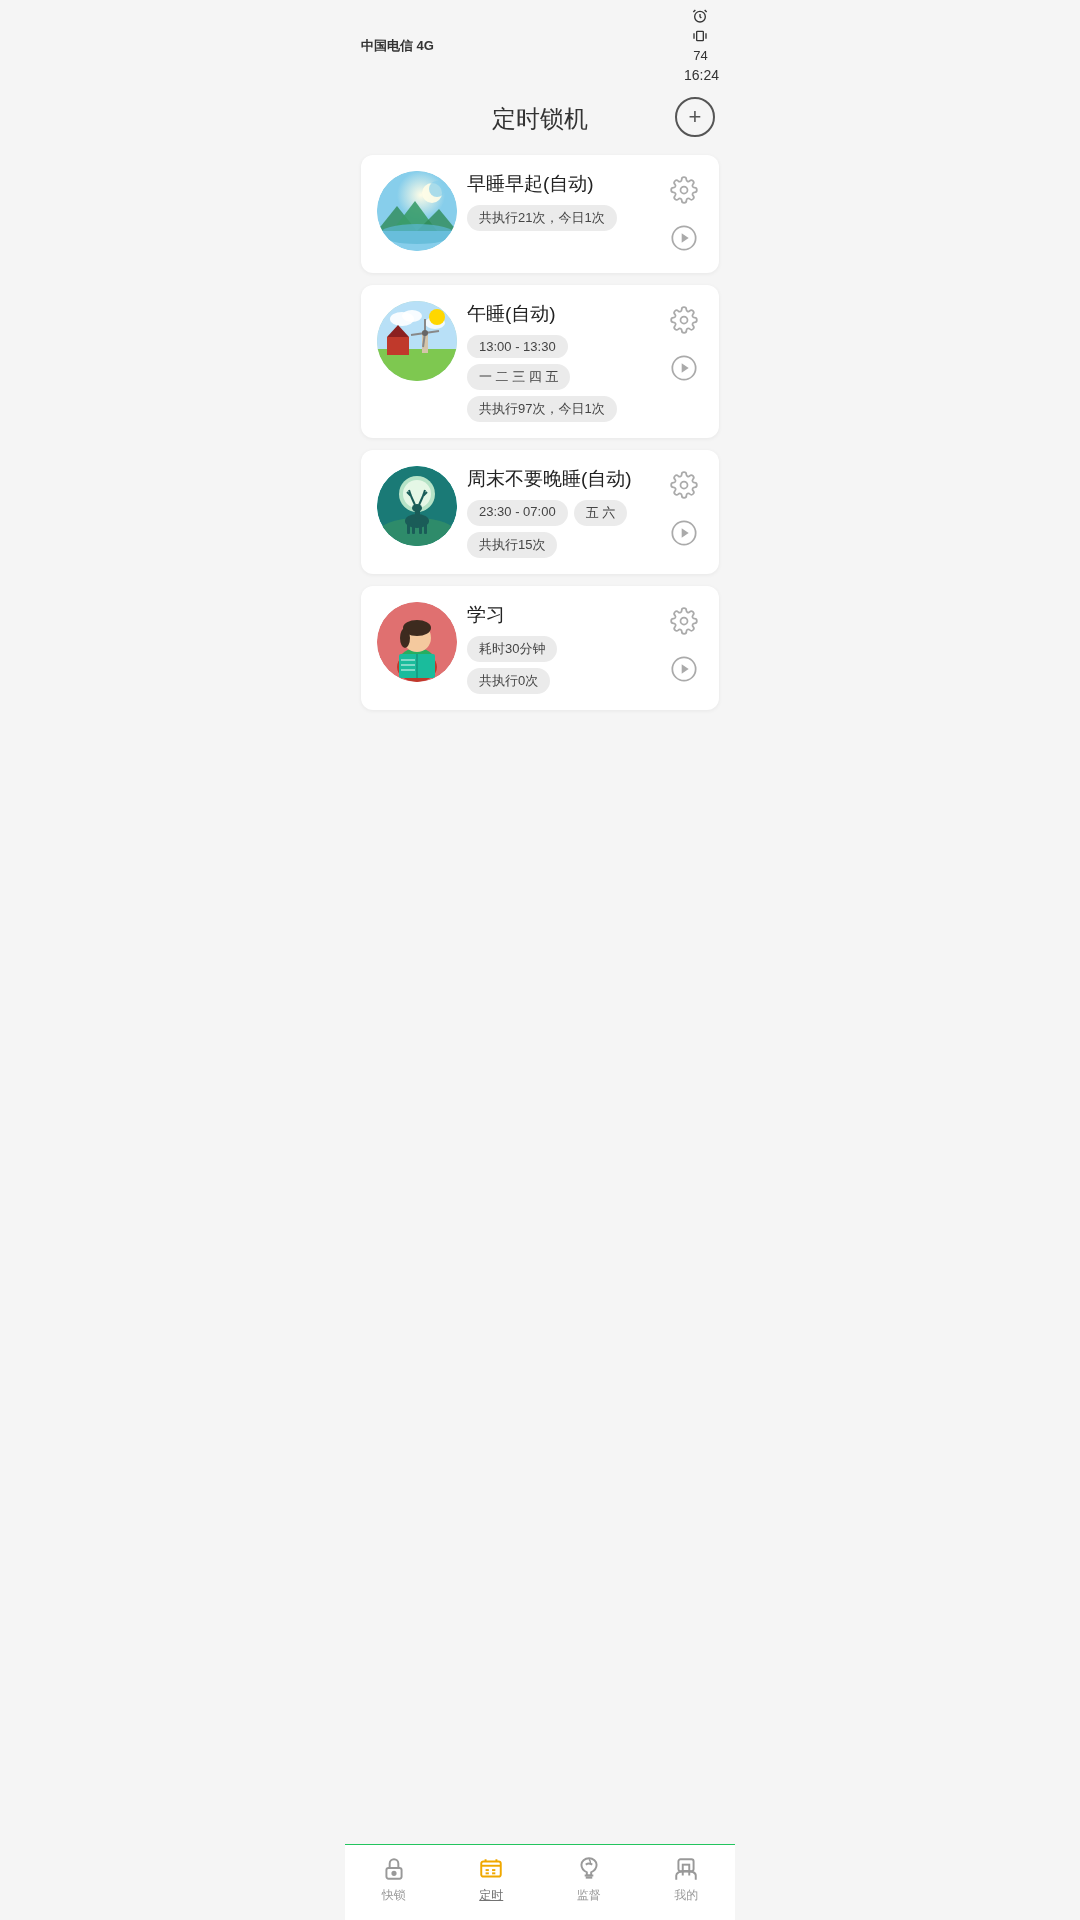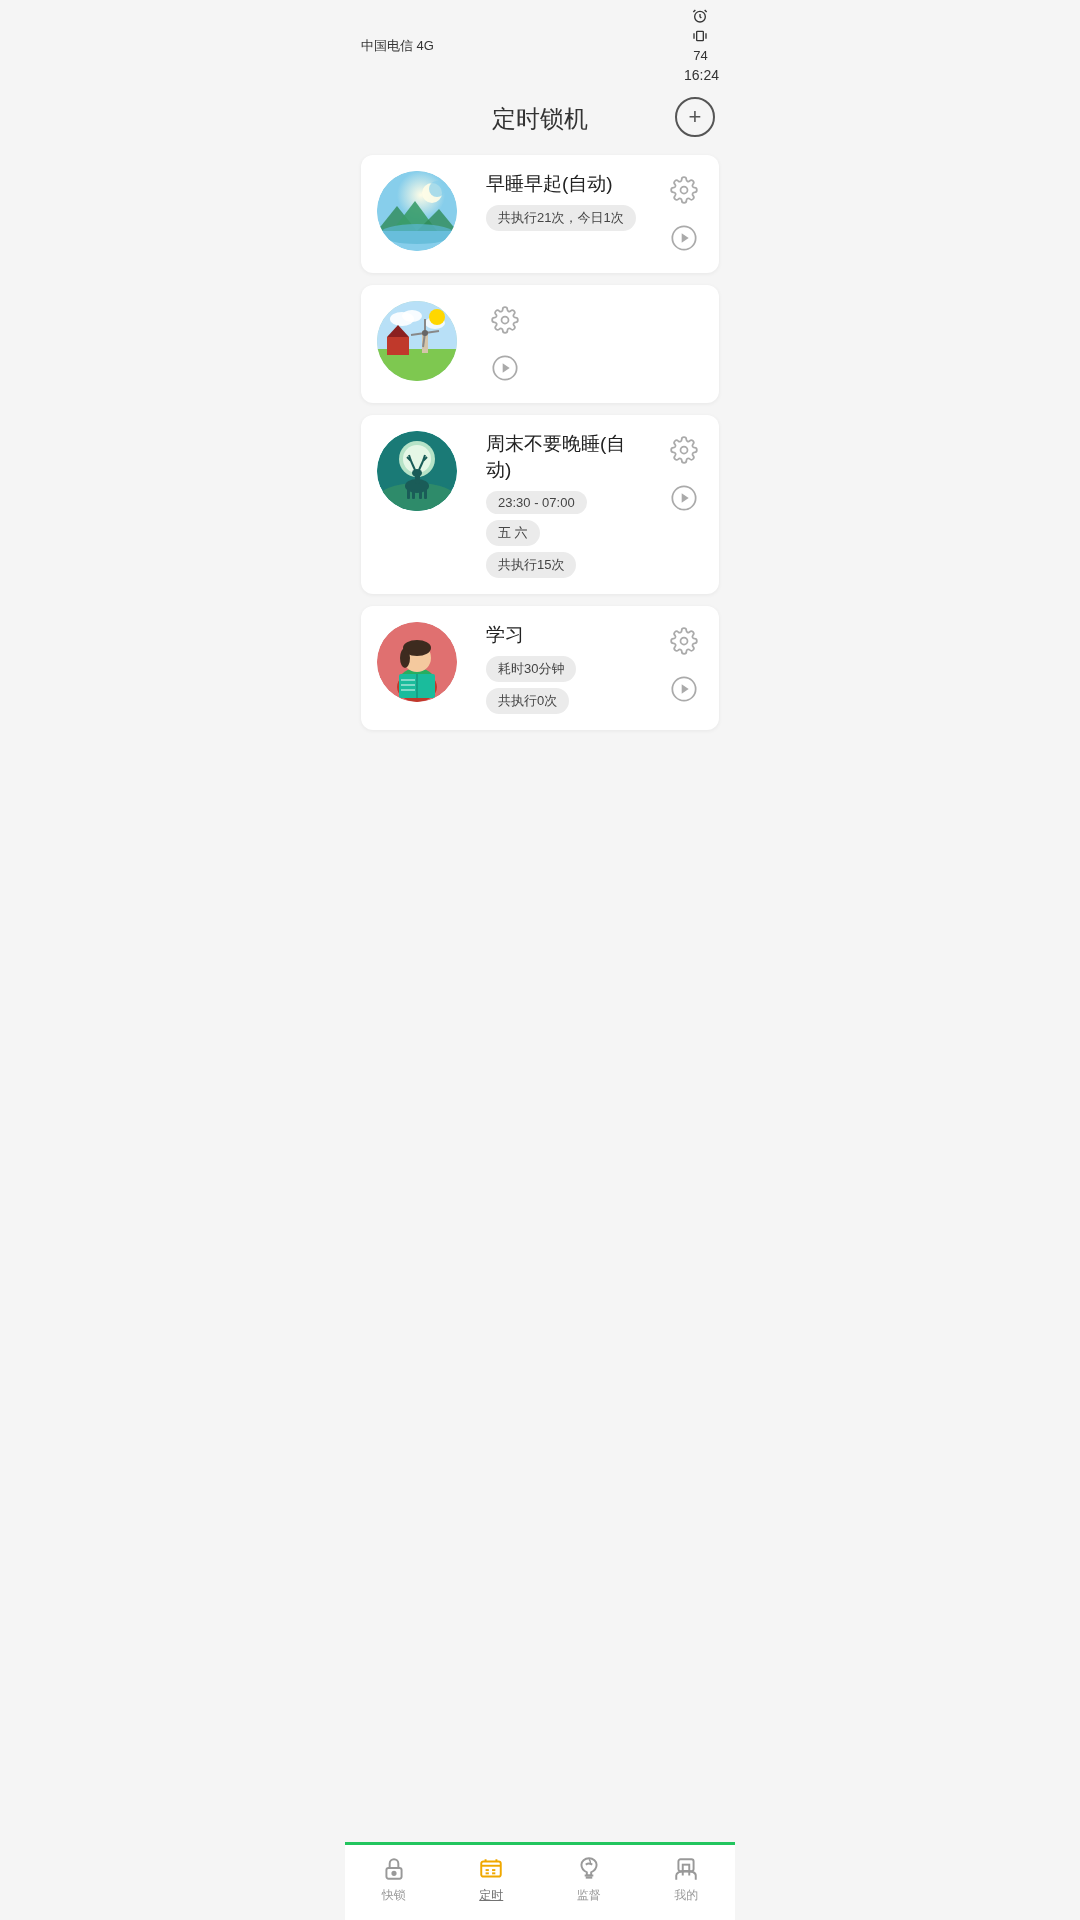--- a/index.html
+++ b/index.html
@@ -18,21 +18,21 @@
     
     .status-bar {
       display: flex;
       justify-content: space-between;
       align-items: center;
       padding: 8px 16px 4px;
       background: #f5f5f5;
       font-size: 13px;
       color: #333;
     }
-    .status-left { font-weight: 400; }
+    .status-left { font-weight: 700; }
     .status-right { display: flex; align-items: center; gap: 4px; font-size: 13px; flex-direction: column; }
 
     
     .header {
       position: relative;
       display: flex;
       justify-content: center;
       align-items: center;
       padding: 16px 20px 12px;
       background: #f5f5f5;
@@ -69,21 +69,21 @@
       gap: 12px;
     }
 
     
     .schedule-card {
       background: #fff;
       border-radius: 12px;
       padding: 16px;
       display: flex;
       align-items: flex-start;
-      gap: 29px;
+      gap: 10px;
       box-shadow: 0 1px 4px rgba(0,0,0,0.06);
     }
 
     .card-avatar {
       width: 80px;
       height: 80px;
       border-radius: 50%;
       flex-shrink: 0;
       overflow: hidden;
       background: #e0f0f0;
@@ -150,21 +150,21 @@
     }
 
     
     .bottom-nav {
       position: fixed;
       bottom: 0;
       left: 50%;
       transform: translateX(-50%);
       width: 390px;
       background: #fff;
-      border-top: 3px solid #22c55e;
+      border-top: 1px solid #22c55e;
       display: flex;
       justify-content: space-around;
       align-items: center;
       padding: 10px 0 16px;
     }
     .nav-item {
       display: flex;
       flex-direction: column;
       align-items: center;
       gap: 4px;
@@ -295,20 +295,28 @@
 
         <line x1="48" y1="32" x2="48" y2="18" stroke="#888" stroke-width="2"></line>
         <line x1="48" y1="32" x2="62" y2="30" stroke="#888" stroke-width="2"></line>
         <line x1="48" y1="32" x2="46" y2="46" stroke="#888" stroke-width="2"></line>
         <line x1="48" y1="32" x2="34" y2="34" stroke="#888" stroke-width="2"></line>
         <circle cx="48" cy="32" r="3" fill="#666"></circle>
         <clipPath id="c2">
             <circle cx="40" cy="40" r="40"></circle>
           </clipPath>
       </svg>
+    </div>
+    <div class="card-body">
+      <div class="card-title">午睡(自动)</div>
+      <div class="card-tags">
+        <span class="tag">13:00 - 13:30</span>
+        <span class="tag">一 二 三 四 五</span>
+      </div>
+      <span class="card-stats">共执行97次，今日1次</span>
     </div>
     <div class="card-actions">
       <button class="icon-btn">
         <svg viewBox="0 0 24 24" fill="none" stroke="#aaa" stroke-width="1.5">
           <circle cx="12" cy="12" r="3"></circle>
           <path d="M19.4 15a1.65 1.65 0 0 0 .33 1.82l.06.06a2 2 0 0 1-2.83 2.83l-.06-.06a1.65 1.65 0 0 0-1.82-.33 1.65 1.65 0 0 0-1 1.51V21a2 2 0 0 1-4 0v-.09A1.65 1.65 0 0 0 9 19.4a1.65 1.65 0 0 0-1.82.33l-.06.06a2 2 0 0 1-2.83-2.83l.06-.06A1.65 1.65 0 0 0 4.68 15a1.65 1.65 0 0 0-1.51-1H3a2 2 0 0 1 0-4h.09A1.65 1.65 0 0 0 4.6 9a1.65 1.65 0 0 0-.33-1.82l-.06-.06a2 2 0 0 1 2.83-2.83l.06.06A1.65 1.65 0 0 0 9 4.68a1.65 1.65 0 0 0 1-1.51V3a2 2 0 0 1 4 0v.09a1.65 1.65 0 0 0 1 1.51 1.65 1.65 0 0 0 1.82-.33l.06-.06a2 2 0 0 1 2.83 2.83l-.06.06A1.65 1.65 0 0 0 19.4 9a1.65 1.65 0 0 0 1.51 1H21a2 2 0 0 1 0 4h-.09a1.65 1.65 0 0 0-1.51 1z"></path>
         </svg>
       </button>
       <button class="icon-btn">
         <svg viewBox="0 0 24 24" fill="none" stroke="#aaa" stroke-width="1.5">

